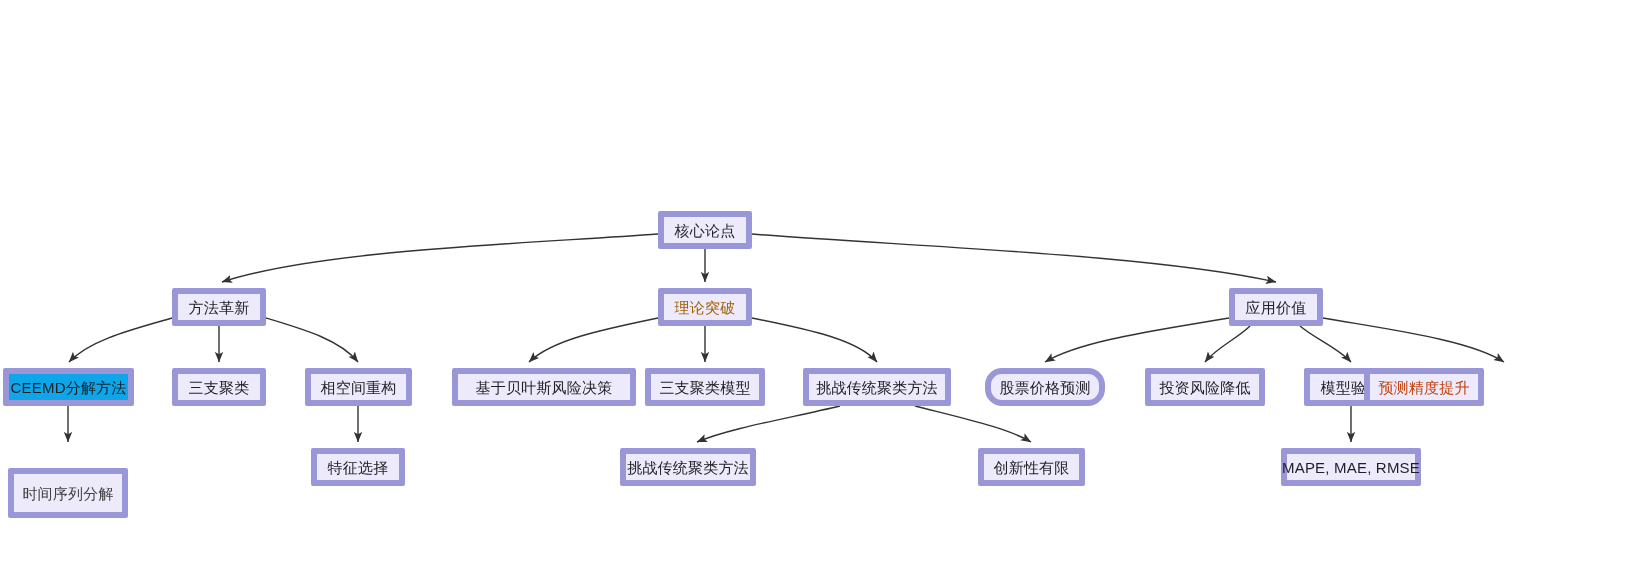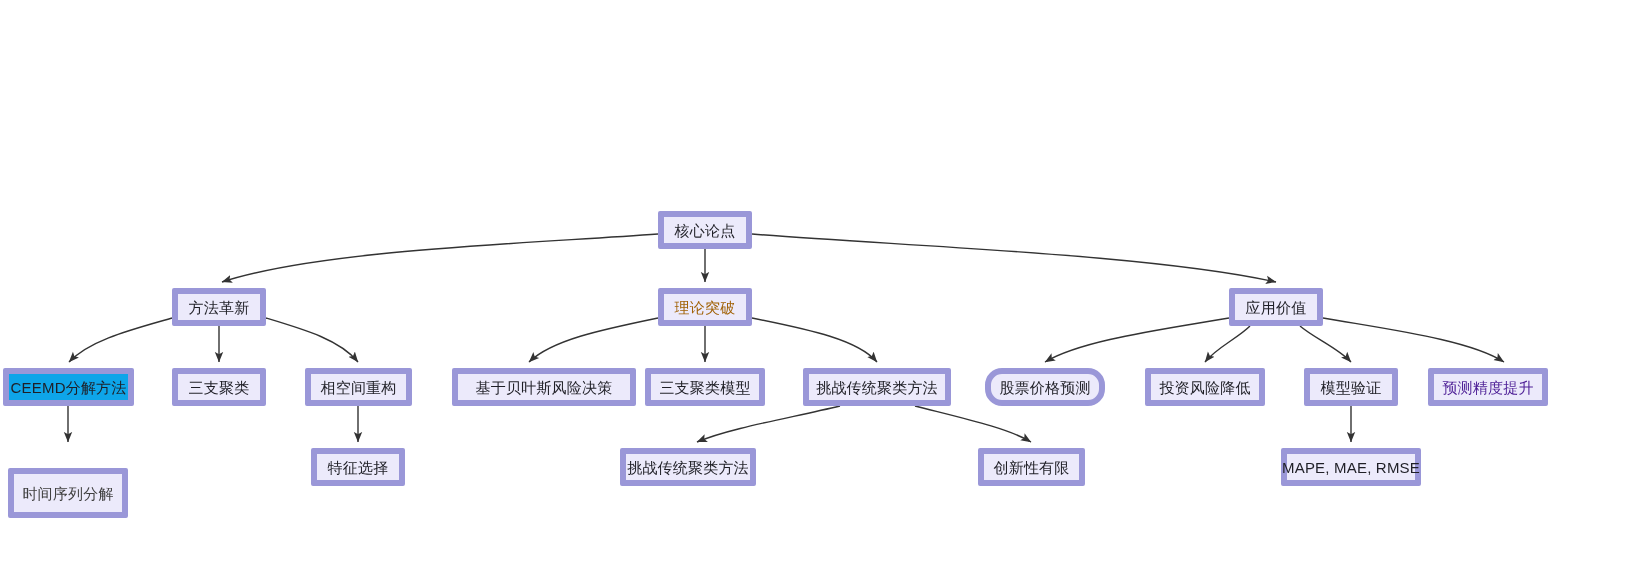--- a/index.html
+++ b/index.html
@@ -118,21 +118,21 @@
       </div>
       <div class="node-box" style="left: 985px; top: 368px; width: 120px; height: 38px; background: rgb(236, 234, 251); border-color: rgb(154, 151, 216); color: rgb(31, 31, 38); border-radius: 17px;">
         <span class="node-label">股票价格预测</span>
       </div>
       <div class="node-box" style="left: 1145px; top: 368px; width: 120px; height: 38px; background: rgb(236, 234, 251); border-color: rgb(154, 151, 216); color: rgb(31, 31, 38);">
         <span class="node-label">投资风险降低</span>
       </div>
       <div class="node-box" style="left: 1304px; top: 368px; width: 94px; height: 38px; background: rgb(236, 234, 251); border-color: rgb(154, 151, 216); color: rgb(31, 31, 38);">
         <span class="node-label">模型验证</span>
       </div>
-      <div class="node-box" style="left: 1428px; top: 368px; width: 120px; height: 38px; background: rgb(236, 234, 251); border-color: rgb(154, 151, 216); color: #4c1d95; text-align: right;">
+      <div class="node-box" style="left: 1364px; top: 368px; width: 120px; height: 38px; background: rgb(236, 234, 251); border-color: rgb(154, 151, 216); color: #c2410c; text-align: right;">
         <span class="node-label">预测精度提升</span>
       </div>
       <div class="node-box" style="left: 8px; top: 468px; width: 120px; height: 50px; background: rgb(236, 234, 251); border-color: rgb(154, 151, 216); color: #404040;">
         <span class="node-label">时间序列分解</span>
       </div>
       <div class="node-box" style="left: 311px; top: 448px; width: 94px; height: 38px; background: rgb(236, 234, 251); border-color: rgb(154, 151, 216); color: rgb(31, 31, 38);">
         <span class="node-label">特征选择</span>
       </div>
       <div class="node-box" style="left: 620px; top: 448px; width: 136px; height: 38px; background: rgb(236, 234, 251); border-color: rgb(154, 151, 216); color: rgb(31, 31, 38);">
         <span class="node-label">挑战传统聚类方法</span>

